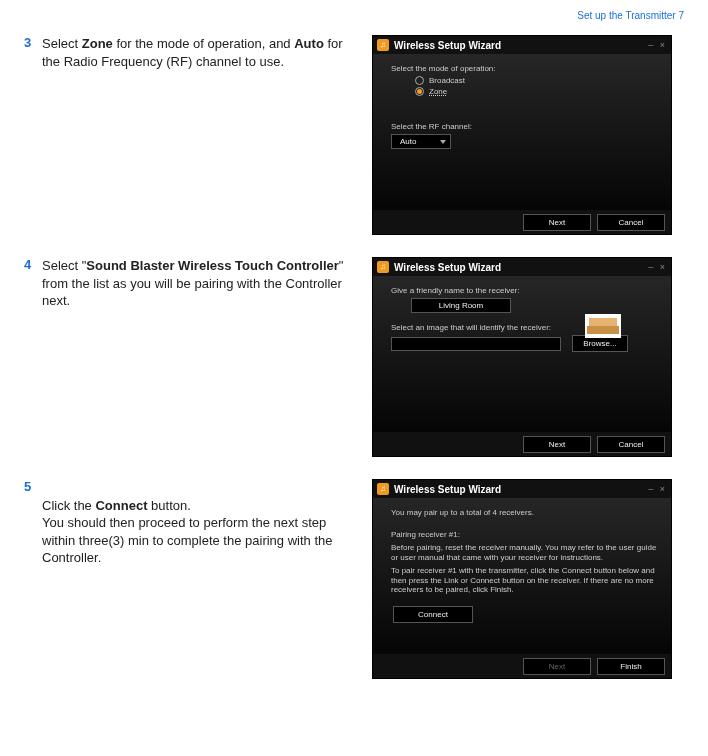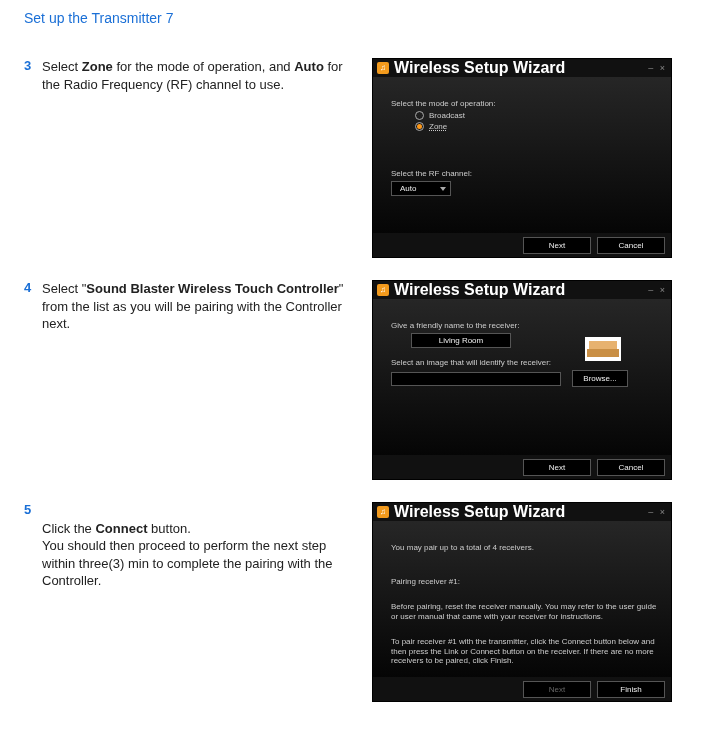--- a/index.html
+++ b/index.html
@@ -1,36 +1,36 @@
 <!DOCTYPE html>
 <html><head>
 <meta charset="utf-8">
 <style>
   * { box-sizing: border-box; }
   body { margin:0; font-family: Arial, Helvetica, sans-serif; font-size:13px; color:#222; width:708px; background:#fff;}
   .page { padding: 10px 24px 20px 24px; }
-  .head { color:#1a6fd6; font-size:14px; margin-bottom:32px; }
+  .head { text-align:right; color:#1a6fd6; font-size:10px; margin-bottom:14px; }
   .step { display:flex; align-items:flex-start; margin-bottom:22px; }
   .num { color:#1a6fd6; font-weight:bold; width:18px; flex:0 0 18px; font-size:13px; }
   .txt { flex:0 0 330px; padding-right:12px; line-height:1.35; }
   .shot { flex:1; }
   
   .win { width:300px; height:200px; background:linear-gradient(180deg,#2a2a2a 0%, #000 100%); border:1px solid #000; color:#ddd; font-size:8px; position:relative; }
   .tb { background:#111; height:18px; display:flex; align-items:center; padding:0 4px; }
   .tb-icon { width:12px;height:12px;background:#f29a1d;border-radius:2px; display:flex;align-items:center;justify-content:center;}
   .tb-icon::after{content:"♫"; color:#fff; font-size:8px; line-height:1;}
-  .tb-title { color:#fff; font-weight:bold; margin-left:5px; font-size:16px;}
+  .tb-title { color:#fff; font-weight:bold; margin-left:5px; font-size:10px;}
   .tb-btns { margin-left:auto; color:#888; font-size:9px; letter-spacing:2px;}
   .body { padding:6px 10px 0 18px; position:relative; height:156px;}
   .radio-row { display:flex; align-items:center; margin:2px 0;padding-left:24px;}
   .radio { width:9px;height:9px;border:1px solid #aaa;border-radius:50%; margin-right:5px; display:inline-flex;align-items:center;justify-content:center;}
   .radio.sel::after{content:"";width:5px;height:5px;background:#ff9a1a;border-radius:50%;}
   .rlabel { font-size:8px; color:#ccc;}
   .rlabel.sel { text-decoration: underline dotted;}
-  .lbl { color:#ccc; font-size:8px; margin:16px 0 3px;}
+  .lbl { color:#ccc; font-size:8px; margin:4px 0 3px;}
   .sel-box { display:inline-block; background:#000; border:1px solid #555; padding:2px 16px 2px 8px; font-size:8px; color:#eee; position:relative; min-width:60px;}
   .sel-box::after{content:""; position:absolute; right:4px; top:5px; width:0;height:0;border-left:3px solid transparent;border-right:3px solid transparent;border-top:4px solid #aaa;}
   .footer { position:absolute; bottom:0; right:0; background:#111; width:100%; height:24px; display:flex; justify-content:flex-end; align-items:center; padding:0 6px; gap:6px;}
   .btn { background:#000; color:#eee; border:1px solid #555; font-size:8px; padding:3px 0; width:68px; text-align:center;}
   .btn.dis { color:#666; }
   .btn.wide { width:80px; margin-left:2px;}
   .input-long { background:#000; border:1px solid #555; height:14px; width:170px;}
   .name-box { background:#000; border:1px solid #555; color:#eee; font-size:8px; padding:2px 8px; width:100px; text-align:center;}
   .sofa { position:absolute; right:50px; top:38px; width:36px; height:24px; background:#fff; }
   .sofa::before{ content:""; position:absolute; left:4px; top:4px; width:28px; height:10px; background:#e7b26f; }

